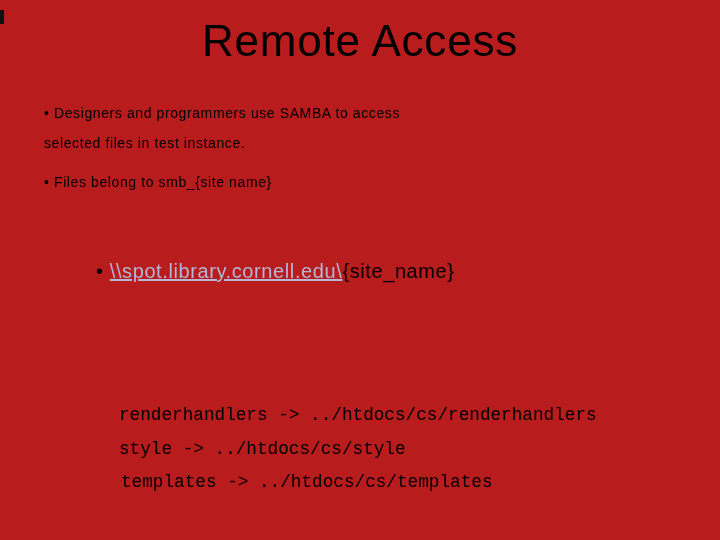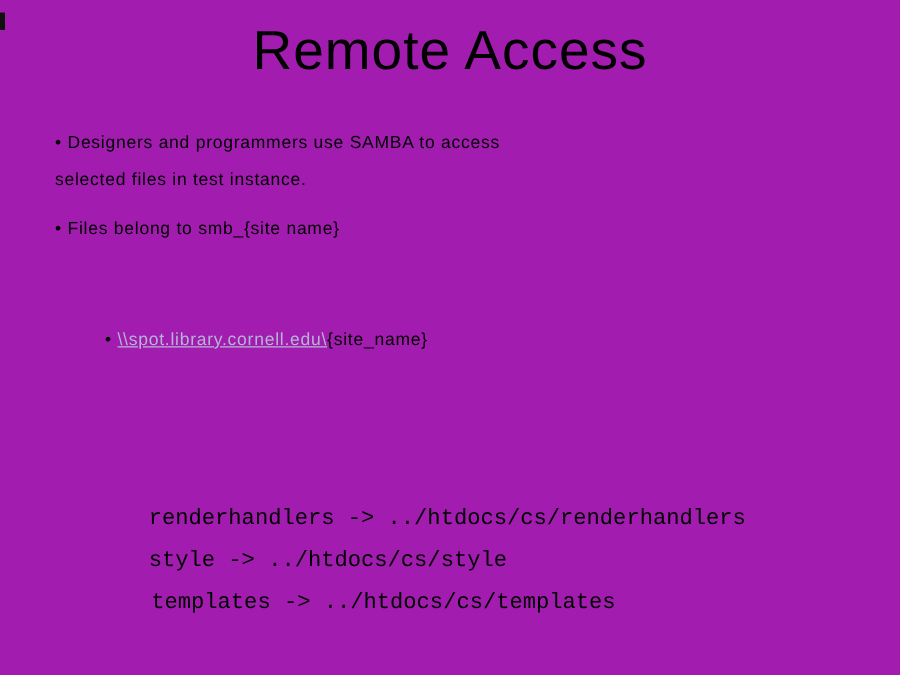--- a/index.html
+++ b/index.html
@@ -1,20 +1,20 @@
 <!DOCTYPE html>
 <html><head>
 <meta charset="utf-8">
 <style>
   html, body { margin: 0; padding: 0; background: #ffffff; }
   .slide {
     position: relative;
     width: 720px;
     height: 540px;
-    background: #a21caf;
+    background: #b91c1c;
     color: #000000;
     font-family: "Liberation Sans", sans-serif;
     overflow: hidden;
   }
   .corner-artifact {
     position: absolute;
     left: 0; top: 10px;
     width: 4px; height: 14px;
     background: #111111;
   }
@@ -36,22 +36,22 @@
     font-size: 14px;
     line-height: 30px;
     letter-spacing: 0.6px;
     white-space: pre-line;
   }
   .bullet-1 { top: 98px; }
   .bullet-2 { top: 167px; }
   .bullet-3 { top: 215px; }
   .sub-bullet {
     position: absolute;
-    left: 84px; top: 256px;
-    font-size: 14px;
+    left: 96px; top: 256px;
+    font-size: 20px;
     line-height: 30px;
     letter-spacing: 0.6px;
     white-space: nowrap;
   }
   .sub-bullet a.unc-link {
     color: #b5b5d6;
     text-decoration: underline;
     text-decoration-color: #b5b5d6;
   }
   .code-line {

